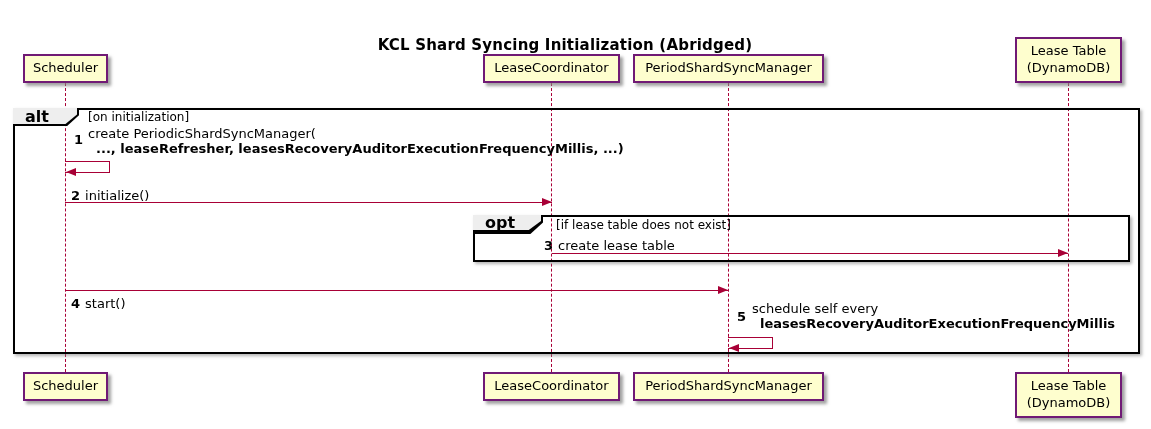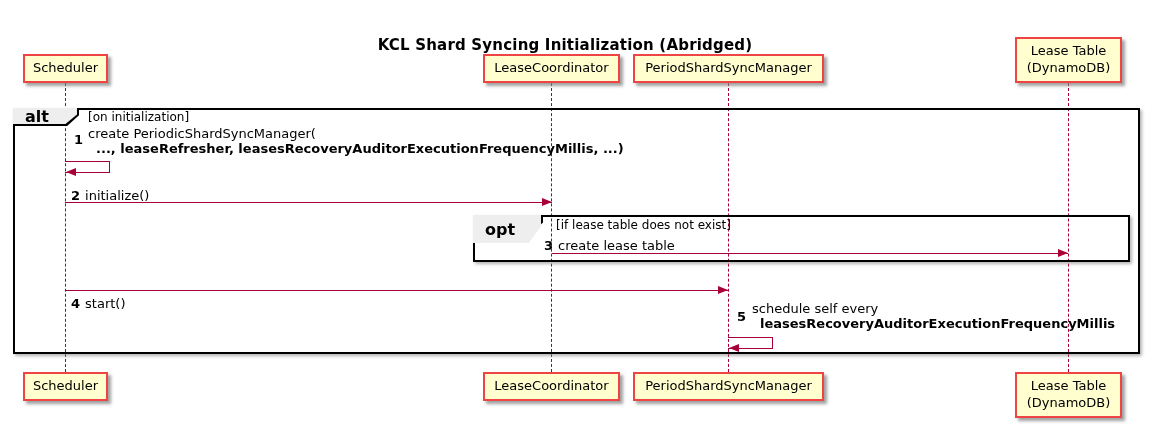--- a/index.html
+++ b/index.html
@@ -9,21 +9,21 @@
     overflow:hidden;
   }
   .title{
     position:absolute;left:0;top:8px;width:1130px;text-align:center;
     font-size:15px;font-weight:600;letter-spacing:0.2px;margin-top:28px;
   }
   .lifeline{
     position:absolute;width:0;border-left:1px dashed #A80036;
   }
   .pbox{
-    position:absolute;background:#FEFECE;border:2px solid #ef4444;
+    position:absolute;background:#FEFECE;border:2px solid #701a75;
     box-shadow:3px 3px 3px rgba(130,130,130,0.75);
     display:flex;flex-direction:column;align-items:center;justify-content:center;
     font-size:13px;line-height:1.3;text-align:center;box-sizing:border-box;
     white-space:nowrap;
   }
   .frame{
     position:absolute;border:2px solid #000000;box-sizing:border-box;
     box-shadow:2px 2px 3px rgba(130,130,130,0.6);
     background:transparent;
   }
@@ -99,21 +99,21 @@
   <div class="arr-left" style="left:66px;top:168px;"></div>
 
   <div class="msg-label" style="left:71px;top:188px;">
     <span class="num">2</span><span>initialize()</span>
   </div>
   <div class="msg-line" style="left:65px;top:202px;width:487px;"></div>
   <div class="arr-right" style="left:542px;top:198px;"></div>
 
   <div class="frame" style="left:473px;top:215px;width:657px;height:47px;"></div>
   <div class="pent-border pent-clip" style="left:473px;top:215px;width:70px;height:19px;"></div>
-  <div class="pent-fill pent-clip" style="left:473px;top:215px;width:68px;height:28px;">
+  <div class="pent-fill pent-clip" style="left:473px;top:215px;width:68px;height:15px;">
     <span>opt</span>
   </div>
   <div class="frame-cond" style="left:556px;top:218px;text-align:right;">[if lease table does not exist]</div>
 
   <div class="msg-label" style="left:544px;top:238px;">
     <span class="num">3</span><span>create lease table</span>
   </div>
   <div class="msg-line" style="left:552px;top:253px;width:516px;"></div>
   <div class="arr-right" style="left:1058px;top:249px;"></div>
 

